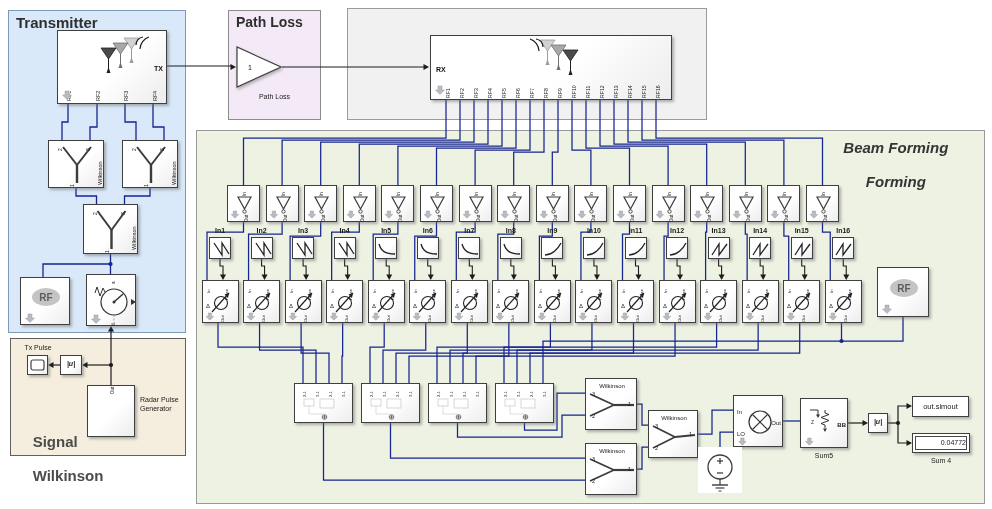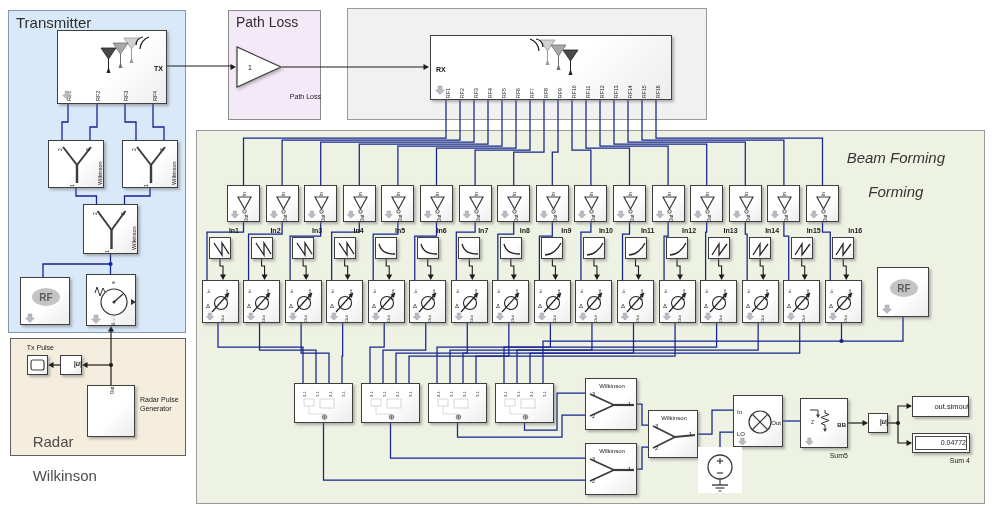--- a/index.html
+++ b/index.html
@@ -1,47 +1,47 @@
 <!DOCTYPE html>
 <html><head>
 <meta charset="utf-8">
 <style>
   html,body{margin:0;padding:0;background:#fff;}
   #canvas{position:relative;width:992px;height:509px;background:#ffffff;overflow:hidden;
           font-family:"Liberation Sans",sans-serif;}
   svg{font-family:"Liberation Sans",sans-serif;}
   .region{position:absolute;box-sizing:border-box;border:1px solid #8f8f8f;z-index:0;}
-  .rtitle{position:absolute;font-weight:normal;color:#2f2f2f;z-index:3;white-space:pre;}
+  .rtitle{position:absolute;font-weight:bold;color:#2f2f2f;z-index:3;white-space:pre;}
   #wires{position:absolute;left:0;top:0;z-index:1;pointer-events:none;}
   #blocks .block{position:absolute;box-sizing:border-box;z-index:2;
      background:linear-gradient(135deg,#ffffff 55%,#ececec 100%);
      border:1px solid #3f3f3f;box-shadow:1.5px 2px 2.5px rgba(110,110,110,.5);}
   .lbl{position:absolute;color:#1a1a1a;z-index:3;white-space:pre;}
-  .ctr{text-align:right;}
+  .ctr{text-align:center;}
   .plain{background:#fff !important;}
 </style>
 </head>
 <body>
 
 <div id="canvas">
 
   <div class="region" style="left:8px;top:10px;width:178px;height:323px;background:#d9e9f9;border-color:#7e99b5;"></div>
   <div class="region" style="left:10px;top:338px;width:176px;height:118px;background:#f5eedf;border-color:#606060;"></div>
   <div class="region" style="left:228px;top:10px;width:93px;height:110px;background:#f4e9f7;border-color:#8c8c8c;"></div>
   <div class="region" style="left:347px;top:8px;width:360px;height:112px;background:#f1f1f1;border-color:#9a9a9a;"></div>
   <div class="region" style="left:196px;top:130px;width:789px;height:374px;background:#edf2e3;border-color:#9a9a9a;"></div>
 
   <div class="rtitle" style="left:16px;top:14px;font-size:15px;">Transmitter</div>
   <div class="rtitle" style="left:236px;top:14px;font-size:14px;">Path Loss</div>
-  <div class="rtitle" style="left:795px;top:132px;width:185px;font-size:15px;font-style:italic;text-align:center;line-height:17px;color:#353535;">
+  <div class="rtitle" style="left:795px;top:122px;width:185px;font-size:15px;font-style:italic;text-align:center;line-height:17px;color:#353535;">
     <span>Beam Forming</span><br>
     <span>Forming</span>
   </div>
   <div class="rtitle" style="left:16px;top:416px;font-size:15px;line-height:17px;color:#4c4c4c;">
-    <span>Radar</span><br>
+    <span>Signal</span><br>
     <span>Wilkinson</span>
   </div>
 
   <svg id="wires" width="992" height="509">
       <polyline points="68,104 68,122 62,122 62,140" fill="none" stroke="#16258f" stroke-width="1.3"></polyline>
       <polyline points="97,104 97,127 90,127 90,140" fill="none" stroke="#16258f" stroke-width="1.3"></polyline>
       <polyline points="125,104 125,122 136,122 136,140" fill="none" stroke="#16258f" stroke-width="1.3"></polyline>
       <polyline points="153,104 153,127 164,127 164,140" fill="none" stroke="#16258f" stroke-width="1.3"></polyline>
       <polyline points="76,188 76,196 96.5,196 96.5,204" fill="none" stroke="#16258f" stroke-width="1.3"></polyline>
       <polyline points="150,188 150,196 124.5,196 124.5,204" fill="none" stroke="#16258f" stroke-width="1.3"></polyline>

